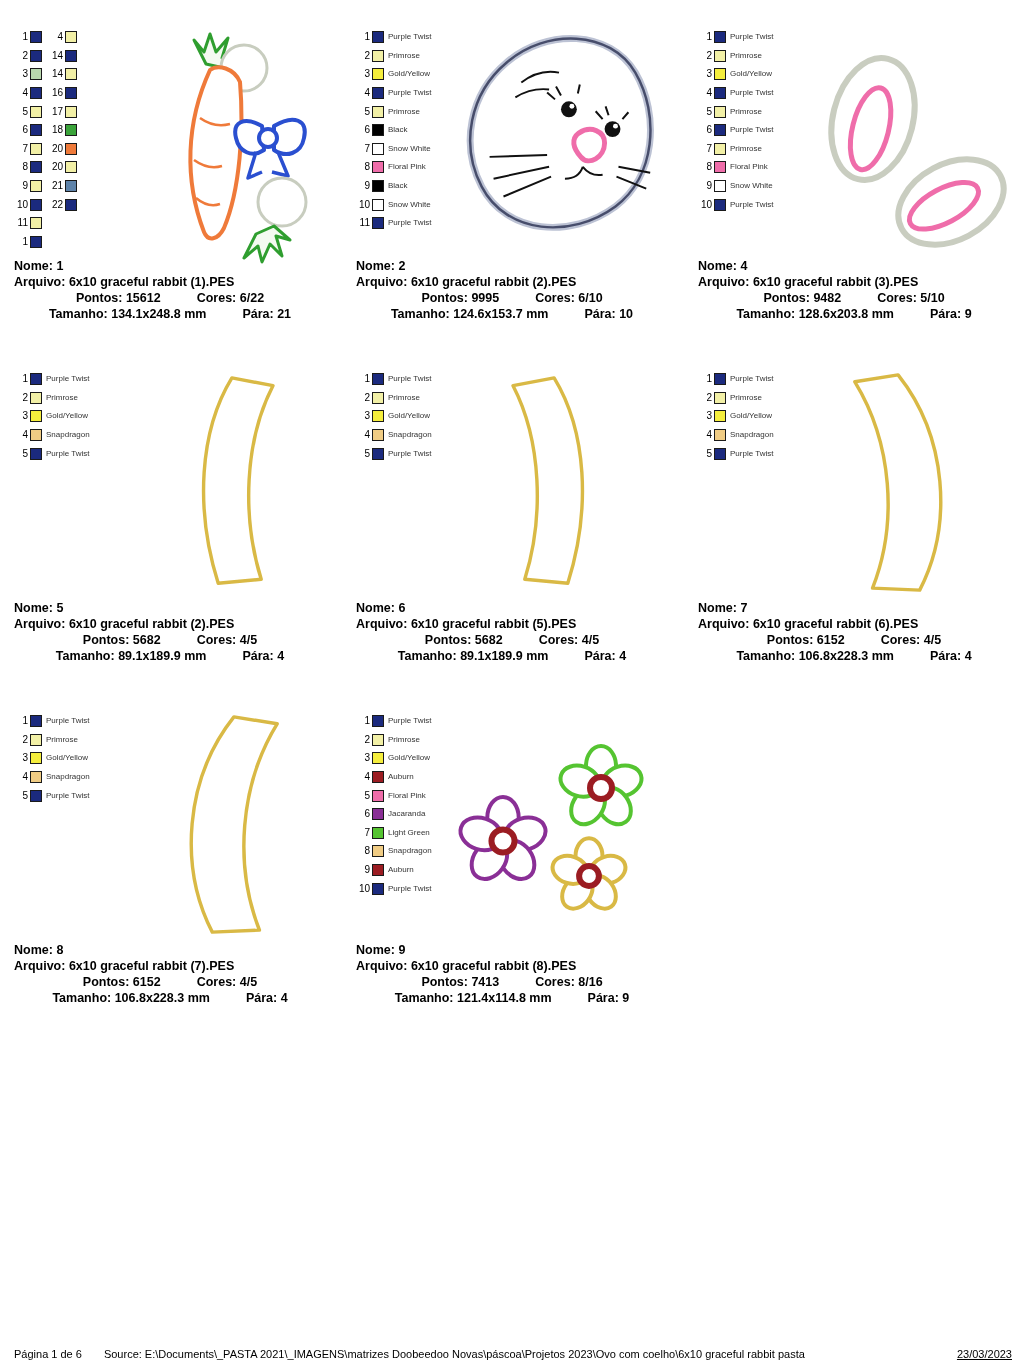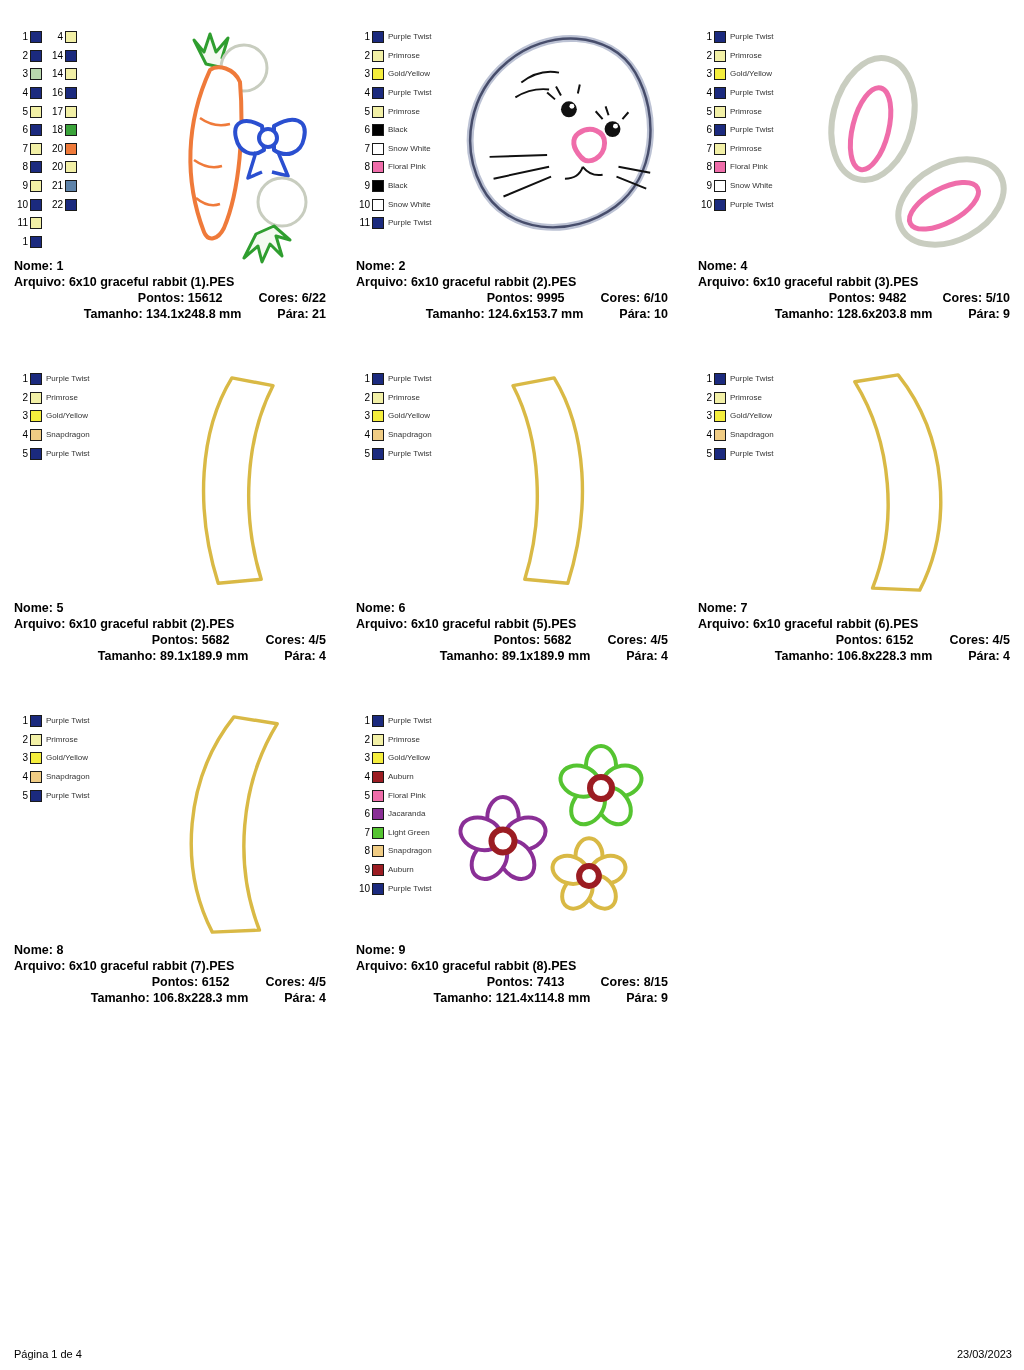--- a/index.html
+++ b/index.html
@@ -13,27 +13,27 @@
   .color-list { position:absolute; left:0; top:0; display:flex; gap:3px; }
   .ccol { display:flex; flex-direction:column; }
   .crow { display:flex; align-items:center; height:18.6px; }
   .cnum { width:14px; text-align:right; font-size:10px; line-height:10px; }
   .sw { width:12px; height:12px; border:1px solid #1a1a1a; margin-left:2px; margin-right:4px; flex:none; }
   .cname { font-size:8px; color:#333; white-space:nowrap; line-height:8px; }
   .thumb { position:absolute; }
   .thumb svg { width:100%; height:100%; display:block; }
   .meta { position:absolute; left:0; top:230px; width:312px; font-weight:bold; font-size:12.5px; }
   .mline { line-height:16px; white-space:nowrap; }
-  .split { display:flex; justify-content:flex-end;gap:36px; }
+  .split { display:flex; justify-content:center;gap:36px; }
   .footer {
     position:absolute; left:14px; right:12px; top:1348px;
     font-size:11px; display:flex; align-items:baseline; white-space:nowrap;
   }
   .footer .src { margin-left:22px; }
-  .footer .date { margin-left:auto; }
+  .footer .date { margin-left:auto;text-decoration:underline; }
 </style>
 </head>
 <body>
 
 <div id="grid">
     <div class="cell" style="left: 14px; top: 28px;">
     <div class="color-list">
         <div class="ccol">
           <div class="crow">
             <span class="cnum">1</span>
@@ -595,26 +595,27 @@
           <ellipse cx="148" cy="120.2" rx="13.5" ry="18" fill="#fff" stroke="#d9b945" stroke-width="4" transform="rotate(216 148 140)"></ellipse>
           <ellipse cx="148" cy="120.2" rx="13.5" ry="18" fill="#fff" stroke="#d9b945" stroke-width="4" transform="rotate(288 148 140)"></ellipse>
           <circle cx="148" cy="140" r="9.9" fill="#fff" stroke="#9b1c22" stroke-width="6"></circle>
         </svg>
       </div>
     <div class="meta">
       <div class="mline"><span>Nome:</span>&nbsp;<span>9</span></div>
       <div class="mline"><span>Arquivo:</span>&nbsp;<span>6x10 graceful rabbit (8).PES</span></div>
       <div class="mline split">
         <span><span>Pontos:</span>&nbsp;<span>7413</span></span>
-        <span><span>Cores:</span>&nbsp;<span>8/15</span></span>
+        <span><span>Cores:</span>&nbsp;<span>8/16</span></span>
       </div>
       <div class="mline split">
         <span><span>Tamanho:</span>&nbsp;<span>121.4x114.8 mm</span></span>
         <span><span>Pára:</span>&nbsp;<span>9</span></span>
       </div>
     </div>
   </div>
   </div>
 
 <div class="footer">
-  <span>Página 1 de 4</span>
+  <span>Página 1 de 6</span>
+  <span class="src">Source: E:\Documents\_PASTA 2021\_IMAGENS\matrizes Doobeedoo Novas\páscoa\Projetos 2023\Ovo com coelho\6x10 graceful rabbit pasta</span>
   <span class="date">23/03/2023</span>
 </div>
 
 </body></html>

